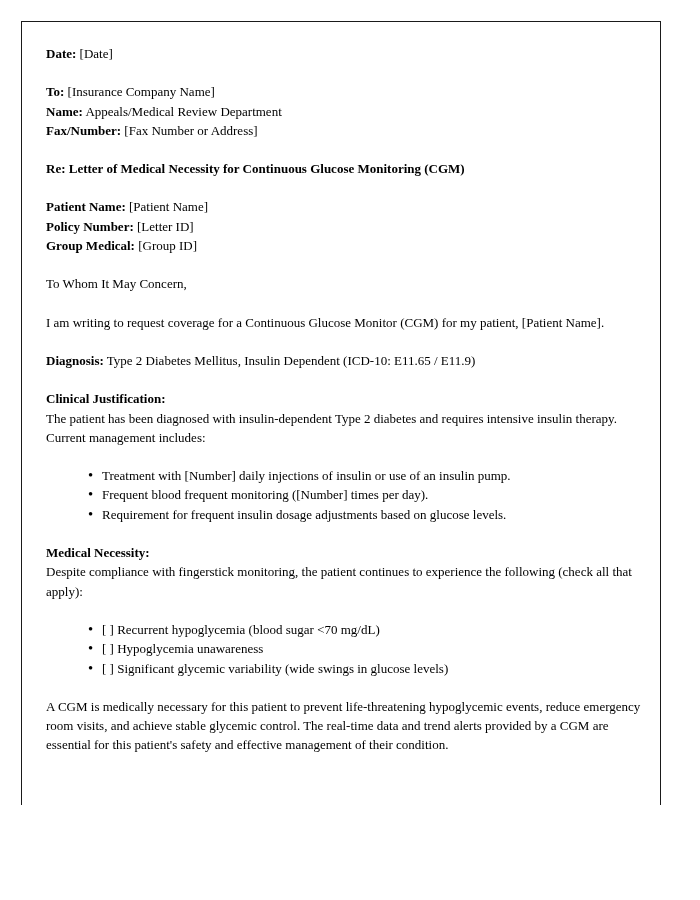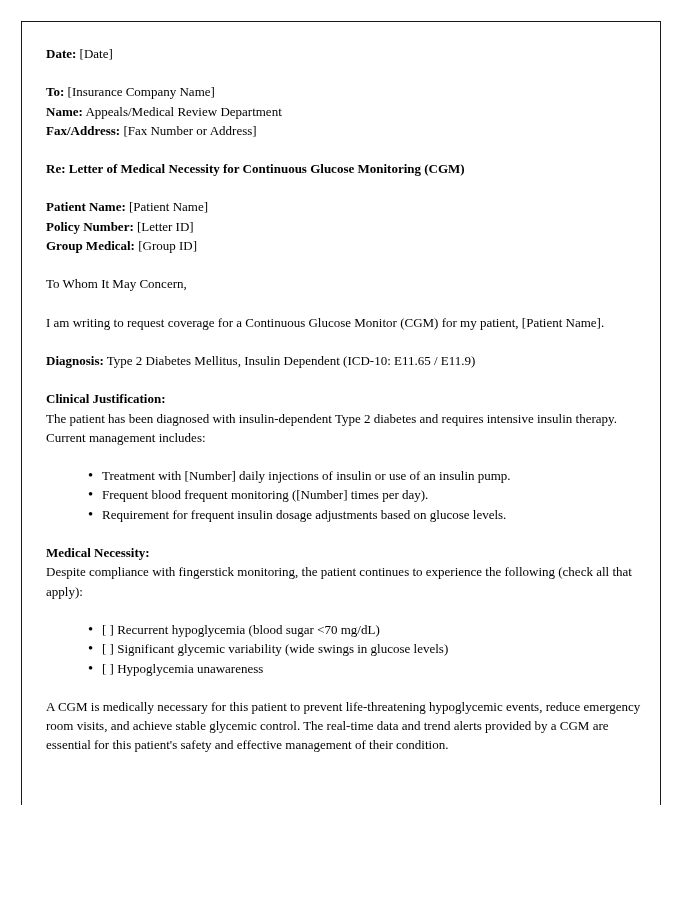--- a/index.html
+++ b/index.html
@@ -84,21 +84,21 @@
 
 <div id="page-frame">
   <div id="doc-body">
 
     <div class="para"><span class="b">Date:</span> <span>[Date]</span></div>
 
     <div class="gap-lg"></div>
 
     <div class="para"><span class="b">To:</span> <span>[Insurance Company Name]</span></div>
     <div class="para"><span class="b">Name:</span> <span>Appeals/Medical Review Department</span></div>
-    <div class="para"><span class="b">Fax/Address:</span> <span>[Fax Number or Address]</span></div>
+    <div class="para"><span class="b">Fax/Number:</span> <span>[Fax Number or Address]</span></div>
 
     <div class="gap-lg"></div>
 
     <div class="para b">Re: Letter of Medical Necessity for Continuous Glucose Monitoring (CGM)</div>
 
     <div class="gap-lg"></div>
 
     <div class="para"><span class="b">Patient Name:</span> <span>[Patient Name]</span></div>
     <div class="para"><span class="b">Policy Number:</span> <span>[Letter ID]</span></div>
     <div class="para"><span class="b">Group Medical:</span> <span>[Group ID]</span></div>
@@ -130,22 +130,22 @@
 
     <div class="gap-lg"></div>
 
     <div class="para b">Medical Necessity:</div>
     <div class="para">Despite compliance with fingerstick monitoring, the patient continues to experience the following (check all that apply):</div>
 
     <div class="gap-lg"></div>
 
     <ul class="bullets">
       <li>[ ] Recurrent hypoglycemia (blood sugar &lt;70 mg/dL)</li>
+      <li>[ ] Hypoglycemia unawareness</li>
       <li>[ ] Significant glycemic variability (wide swings in glucose levels)</li>
-      <li>[ ] Hypoglycemia unawareness</li>
     </ul>
 
     <div class="gap-lg"></div>
 
     <div class="para">A CGM is medically necessary for this patient to prevent life-threatening hypoglycemic events, reduce emergency room visits, and achieve stable glycemic control. The real-time data and trend alerts provided by a CGM are essential for this patient's safety and effective management of their condition.</div>
 
   </div>
 </div>
 
 <div class="blank-below"></div>

